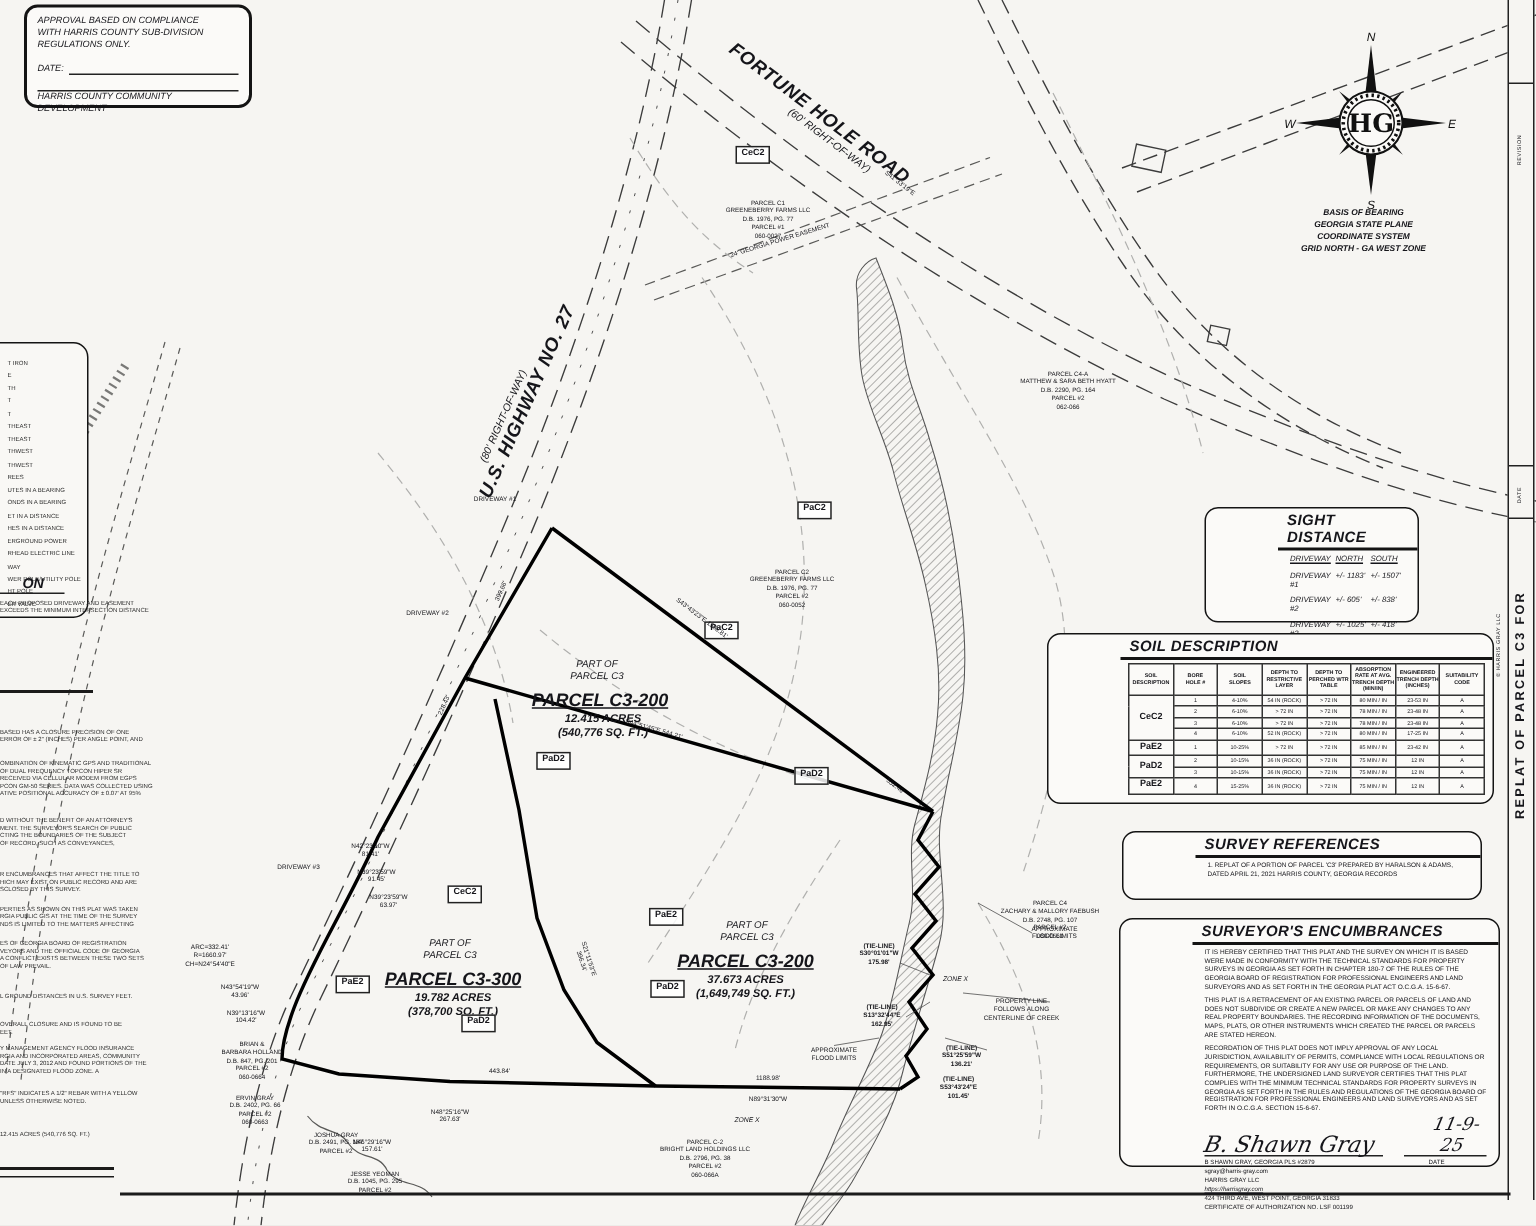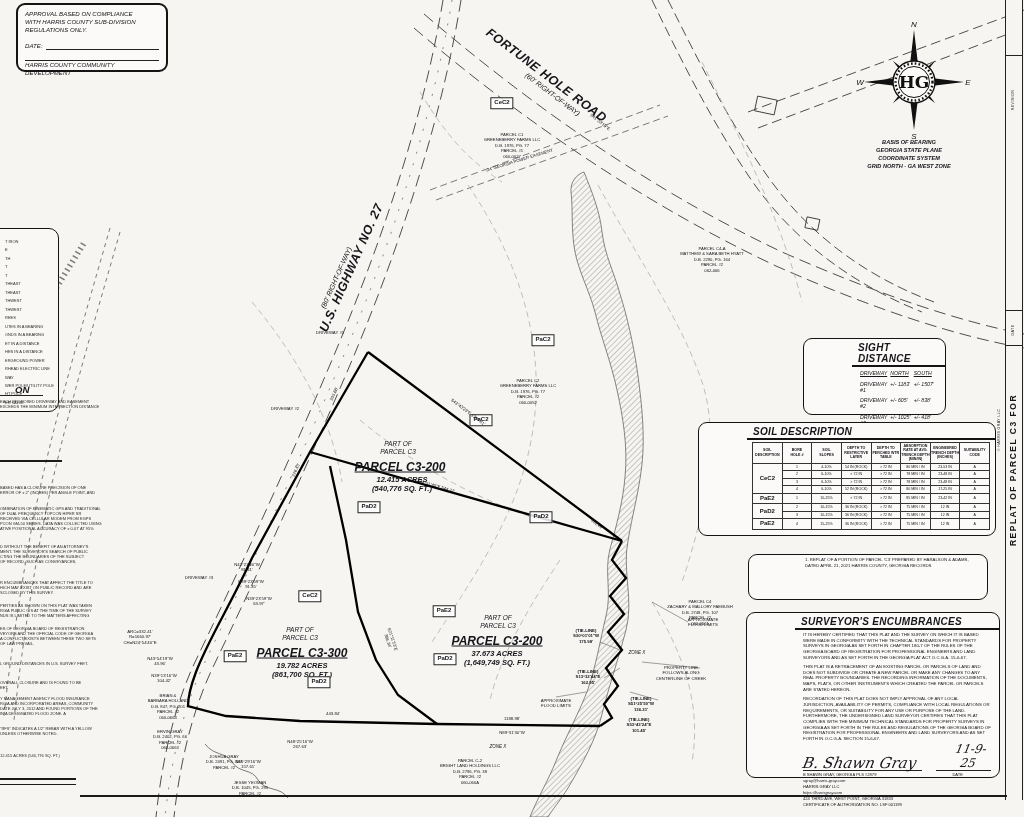--- a/index.html
+++ b/index.html
@@ -163,21 +163,21 @@
     <div class="ml rd2" style="left: 337px; top: 278px; transform: translate(-50%, -50%) rotate(-66deg);">(80' RIGHT-OF-WAY)</div>
     <div class="ml pio" style="left: 398px; top: 448px; transform: translate(-50%, -50%);">PART OF
 PARCEL C3</div>
     <div class="ml pname" style="left: 400px; top: 467px; transform: translate(-50%, -50%);">PARCEL C3-200</div>
     <div class="ml parea" style="left: 402px; top: 484px; transform: translate(-50%, -50%);">12.415 ACRES
 (540,776 SQ. FT.)</div>
     <div class="ml pio" style="left: 300px; top: 634px; transform: translate(-50%, -50%);">PART OF
 PARCEL C3</div>
     <div class="ml pname" style="left: 302px; top: 653px; transform: translate(-50%, -50%);">PARCEL C3-300</div>
     <div class="ml parea" style="left: 302px; top: 670px; transform: translate(-50%, -50%);">19.782 ACRES
-(861,700 SQ. FT.)</div>
+(378,700 SQ. FT.)</div>
     <div class="ml pio" style="left: 498px; top: 622px; transform: translate(-50%, -50%);">PART OF
 PARCEL C3</div>
     <div class="ml pname" style="left: 497px; top: 641px; transform: translate(-50%, -50%);">PARCEL C3-200</div>
     <div class="ml parea" style="left: 497px; top: 658px; transform: translate(-50%, -50%);">37.673 ACRES
 (1,649,749 SQ. FT.)</div>
     <div class="ml own" style="left: 512px; top: 146px; transform: translate(-50%, -50%);">PARCEL C1
 GREENEBERRY FARMS LLC
 D.B. 1976, PG. 77
 PARCEL #1
 060-0027</div>
@@ -448,20 +448,21 @@
             <td>&gt; 72 IN</td>
             <td>75 MIN / IN</td>
             <td>12 IN</td>
             <td>A</td>
         </tr>
       </tbody>
     </table>
   </div>
 
   <div class="pbox" id="refs">
+    <div class="btitle">SURVEY REFERENCES</div>
     <div class="body">1.   REPLAT OF A PORTION OF PARCEL 'C3' PREPARED BY HARALSON &amp; ADAMS, DATED APRIL 21, 2021 HARRIS COUNTY, GEORGIA RECORDS</div>
   </div>
 
   <div class="pbox" id="cert">
     <div class="btitle">SURVEYOR'S ENCUMBRANCES</div>
     <div class="body">
       <p>IT IS HEREBY CERTIFIED THAT THIS PLAT AND THE SURVEY ON WHICH IT IS BASED WERE MADE IN CONFORMITY WITH THE TECHNICAL STANDARDS FOR PROPERTY SURVEYS IN GEORGIA AS SET FORTH IN CHAPTER 180-7 OF THE RULES OF THE GEORGIA BOARD OF REGISTRATION FOR PROFESSIONAL ENGINEERS AND LAND SURVEYORS AND AS SET FORTH IN THE GEORGIA PLAT ACT O.C.G.A. 15-6-67.</p>
       <p>THIS PLAT IS A RETRACEMENT OF AN EXISTING PARCEL OR PARCELS OF LAND AND DOES NOT SUBDIVIDE OR CREATE A NEW PARCEL OR MAKE ANY CHANGES TO ANY REAL PROPERTY BOUNDARIES. THE RECORDING INFORMATION OF THE DOCUMENTS, MAPS, PLATS, OR OTHER INSTRUMENTS WHICH CREATED THE PARCEL OR PARCELS ARE STATED HEREON.</p>
       <p>RECORDATION OF THIS PLAT DOES NOT IMPLY APPROVAL OF ANY LOCAL JURISDICTION, AVAILABILITY OF PERMITS, COMPLIANCE WITH LOCAL REGULATIONS OR REQUIREMENTS, OR SUITABILITY FOR ANY USE OR PURPOSE OF THE LAND. FURTHERMORE, THE UNDERSIGNED LAND SURVEYOR CERTIFIES THAT THIS PLAT COMPLIES WITH THE MINIMUM TECHNICAL STANDARDS FOR PROPERTY SURVEYS IN GEORGIA AS SET FORTH IN THE RULES AND REGULATIONS OF THE GEORGIA BOARD OF REGISTRATION FOR PROFESSIONAL ENGINEERS AND LAND SURVEYORS AND AS SET FORTH IN O.C.G.A. SECTION 15-6-67.</p>
     </div>

